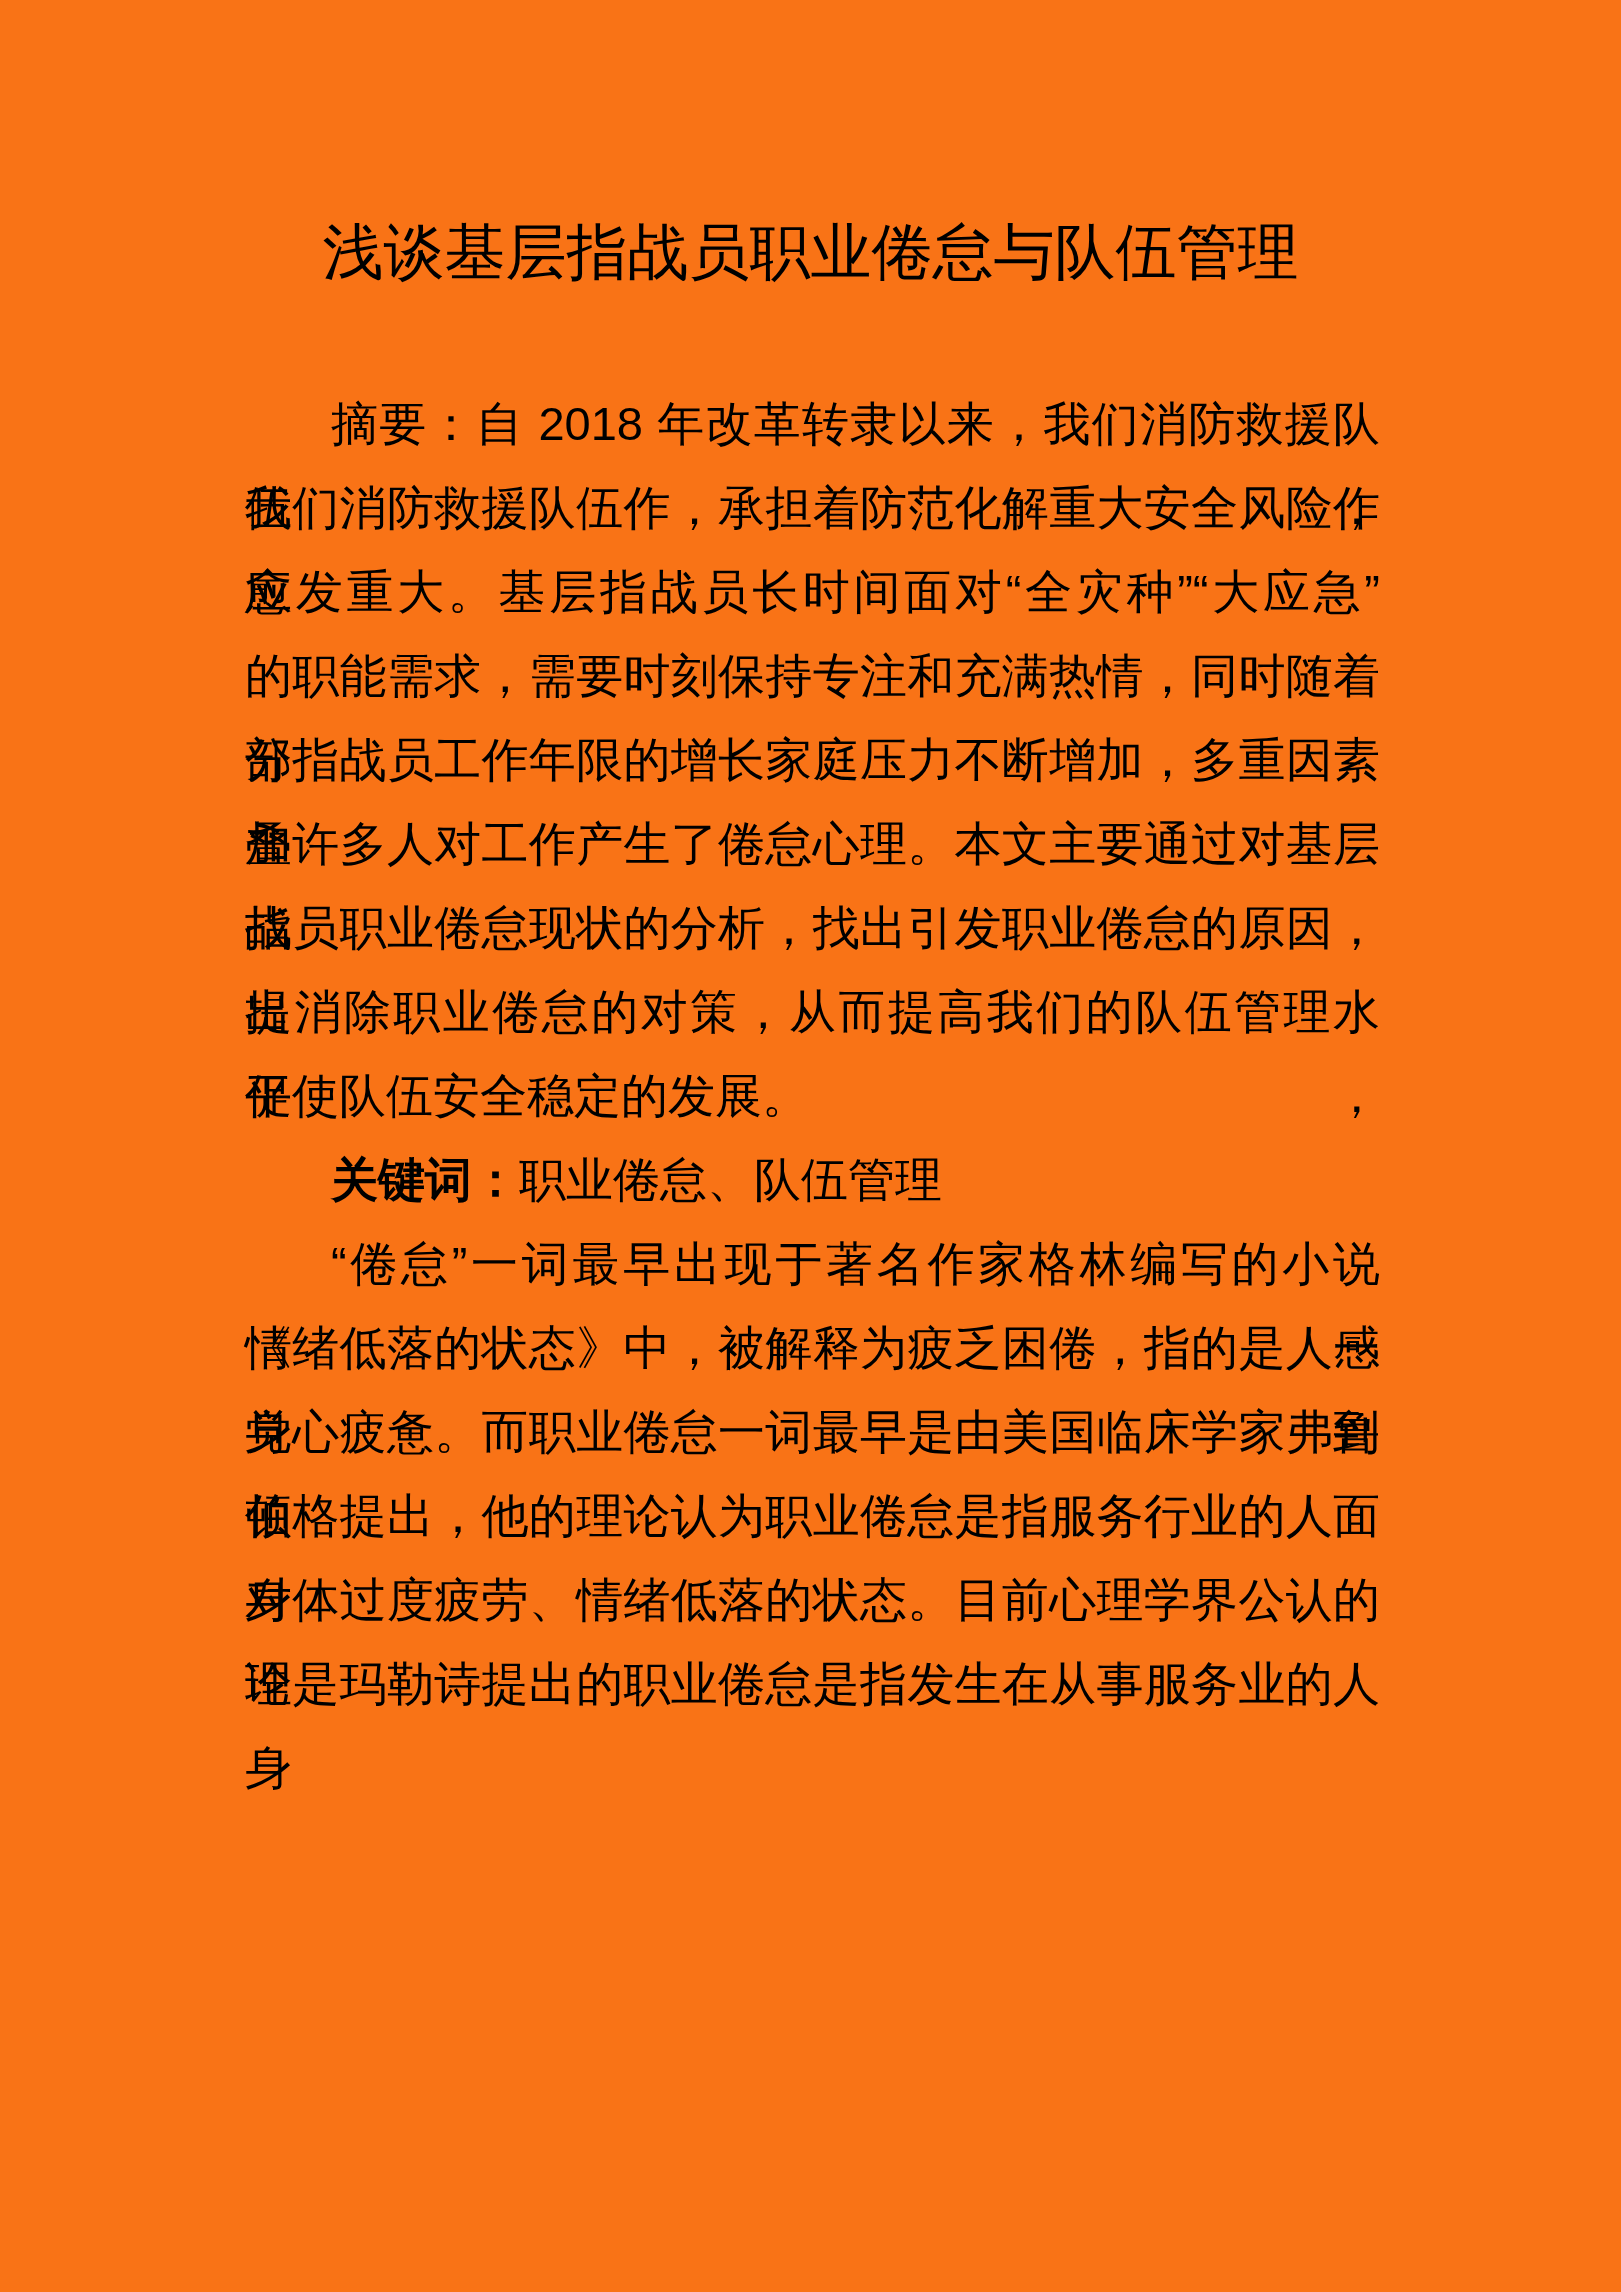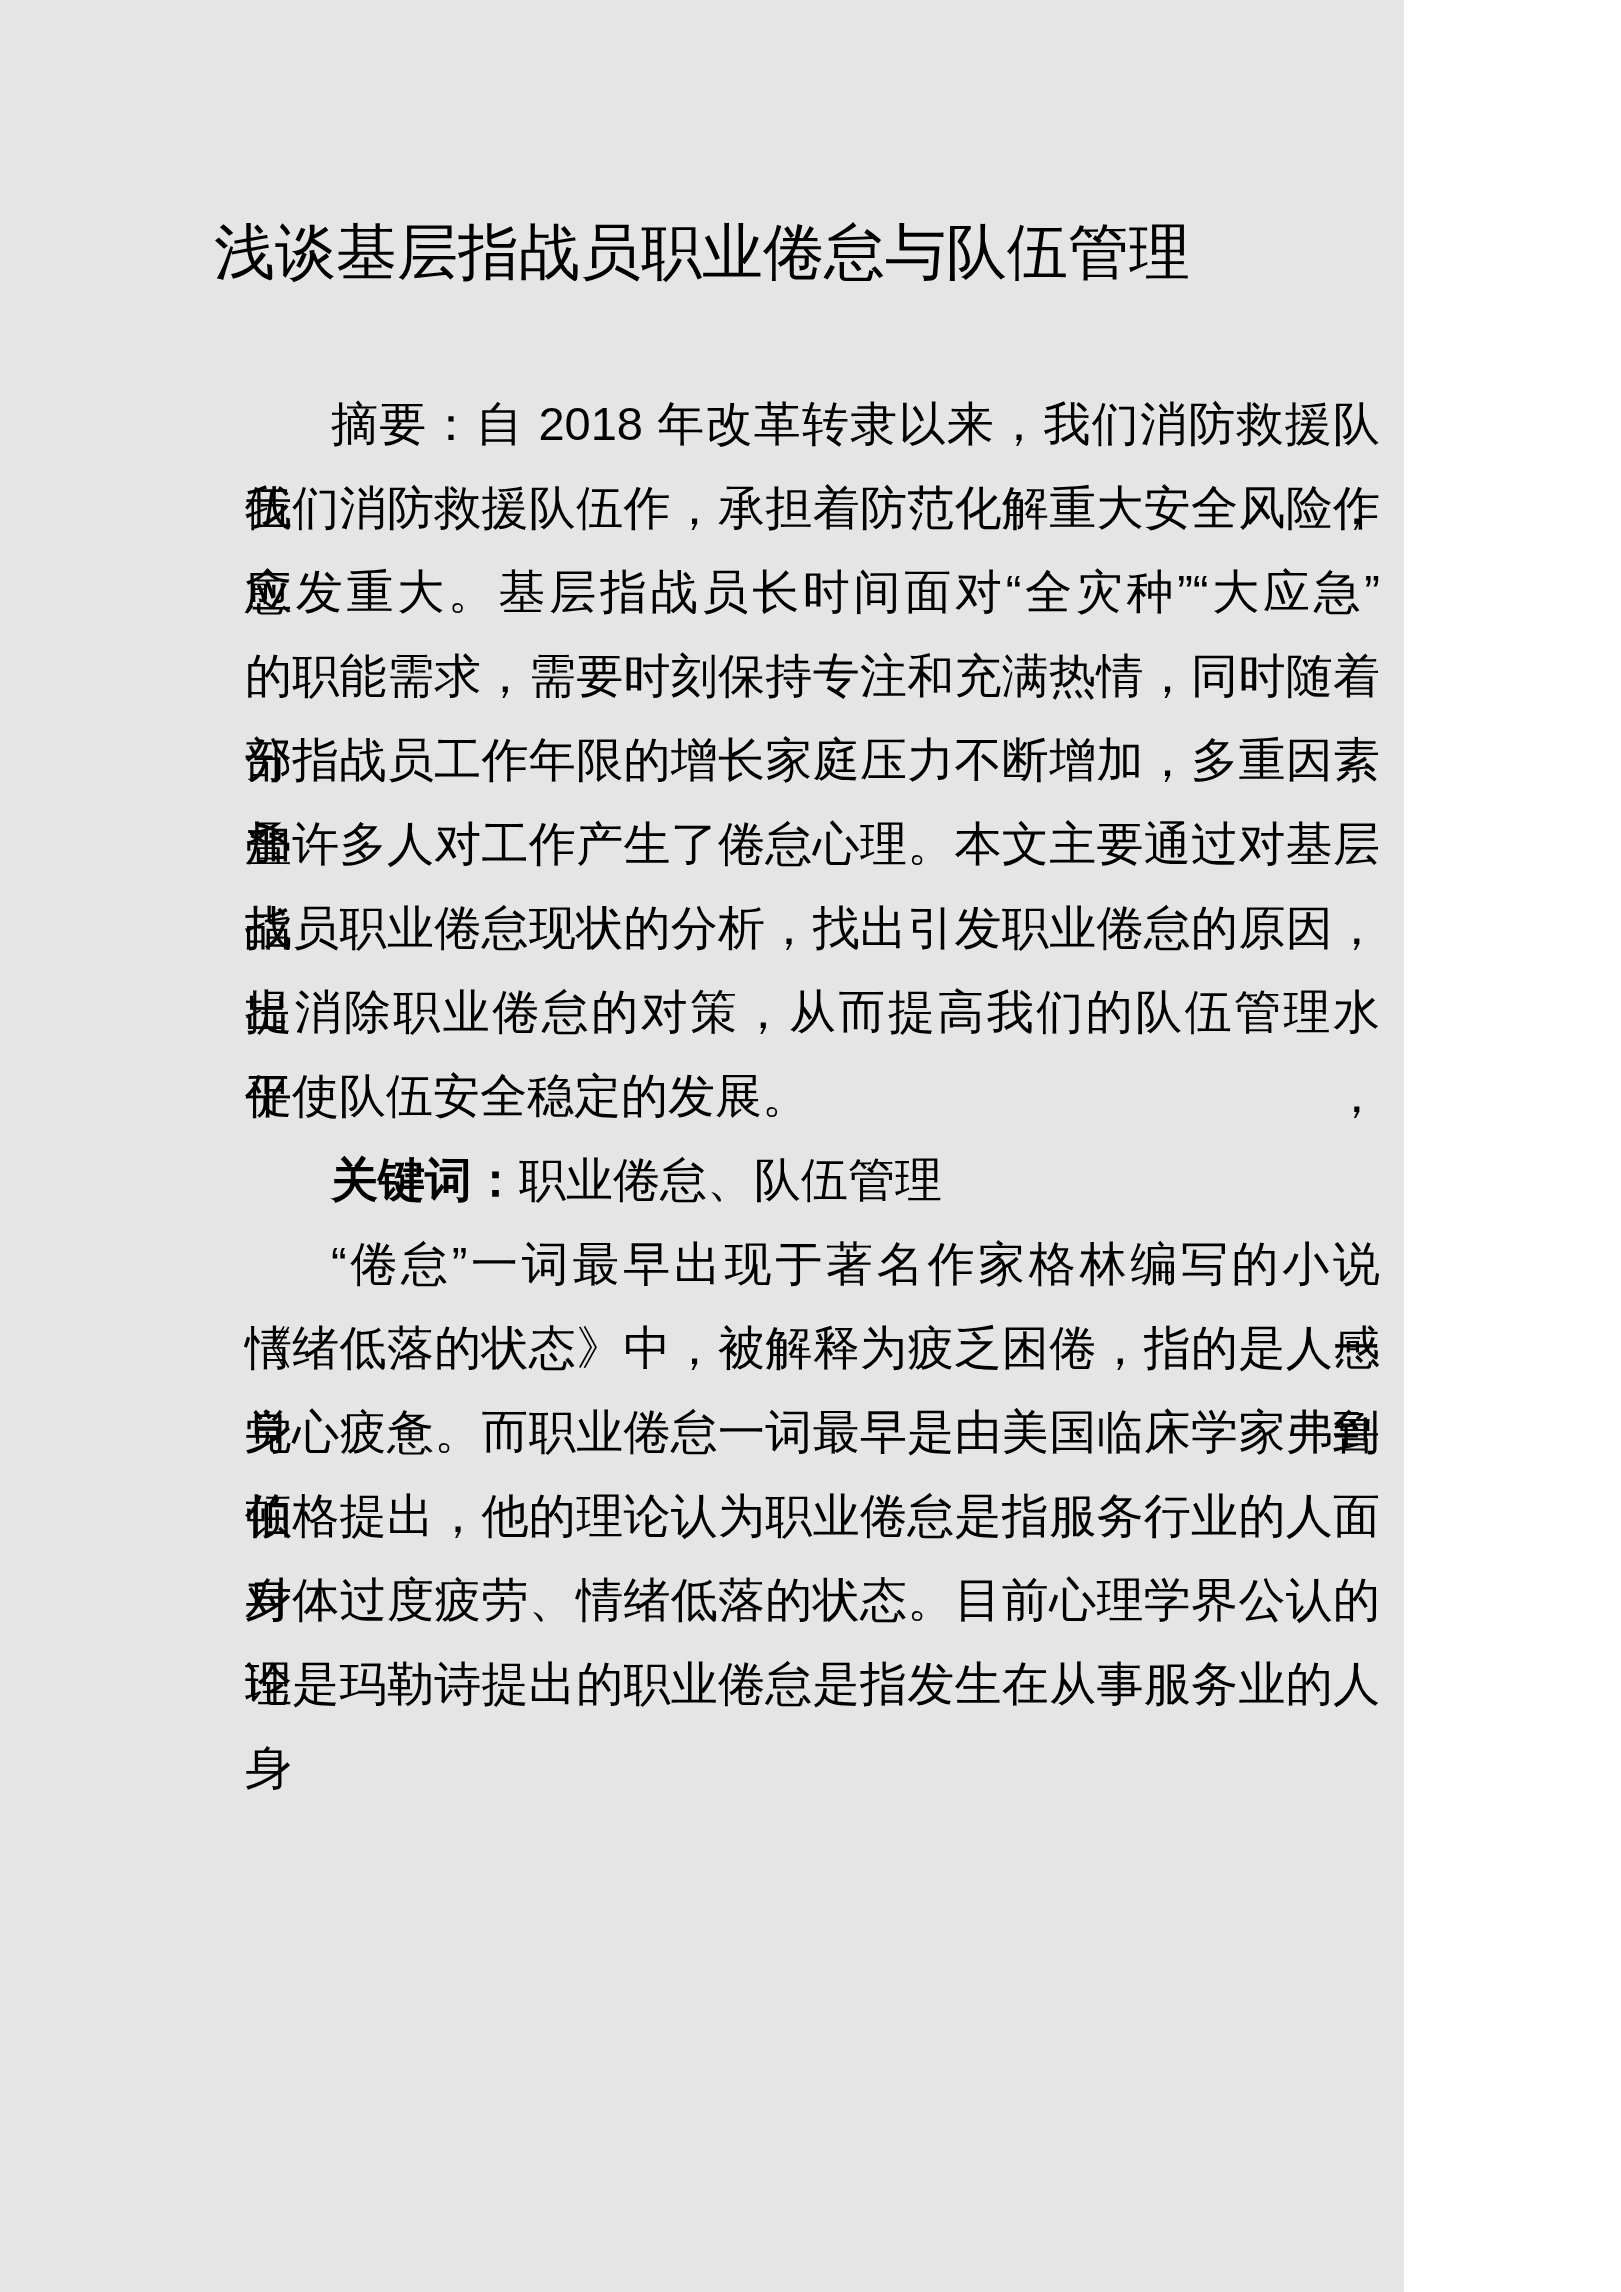--- a/index.html
+++ b/index.html
@@ -2,23 +2,23 @@
 <html><head>
 <meta charset="utf-8">
 <style>
   html, body {
     margin: 0;
     padding: 0;
     background: #ffffff;
   }
   .page {
     position: relative;
-    width: 1404px;
+    width: 1621px;
     height: 2293px;
-    background: #e5e5e5;
+    background: #f97316;
     color: #000000;
     font-family: "Liberation Sans", sans-serif;
     overflow: hidden;
   }
   .doc-title {
     position: absolute;
     top: 218px;
     left: 0;
     width: 100%;
     text-align: center;

